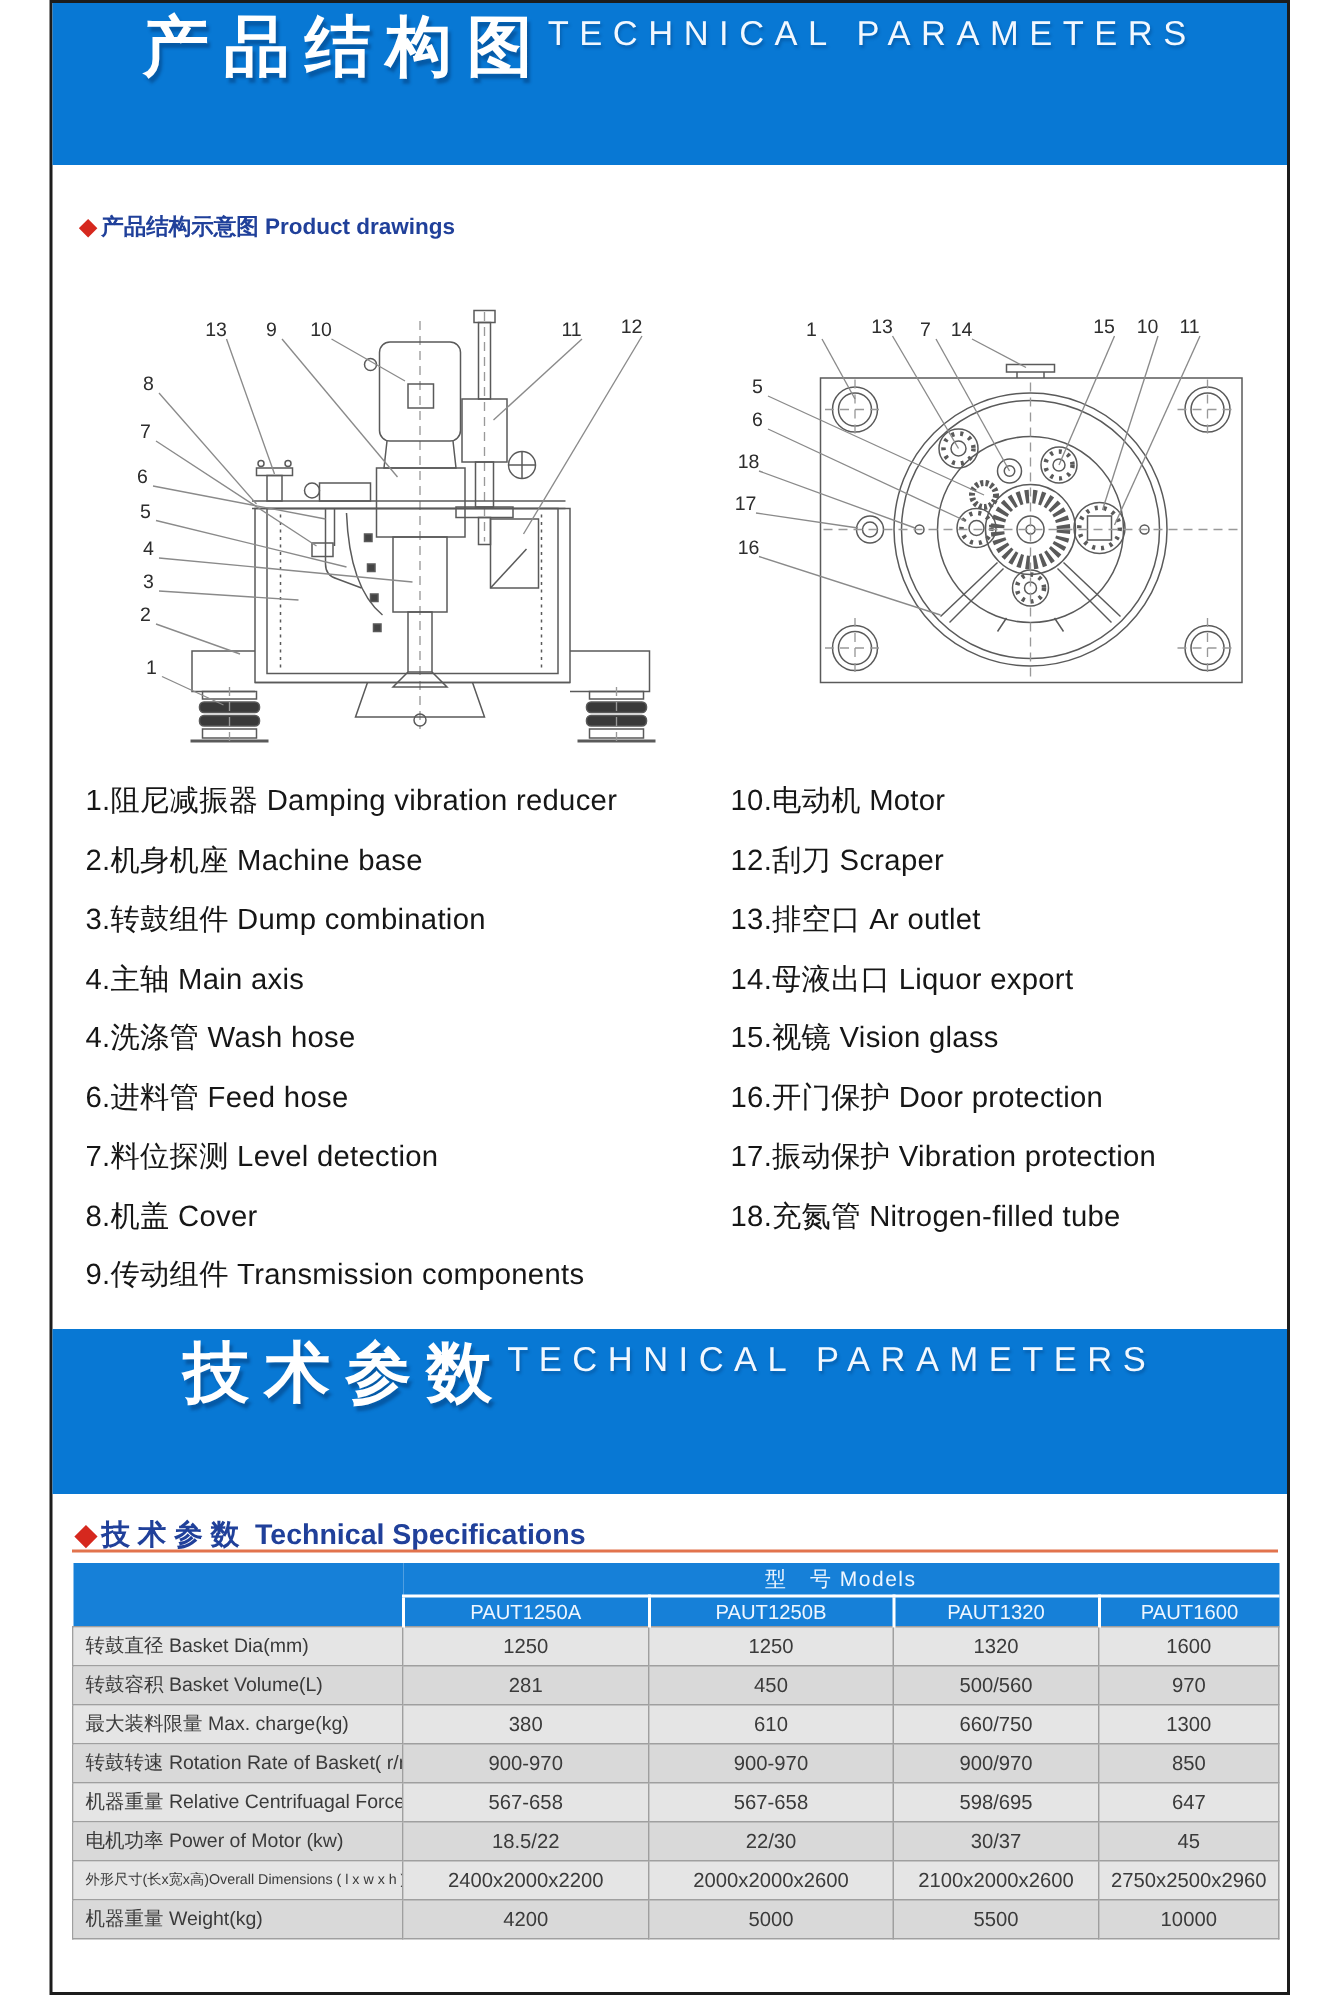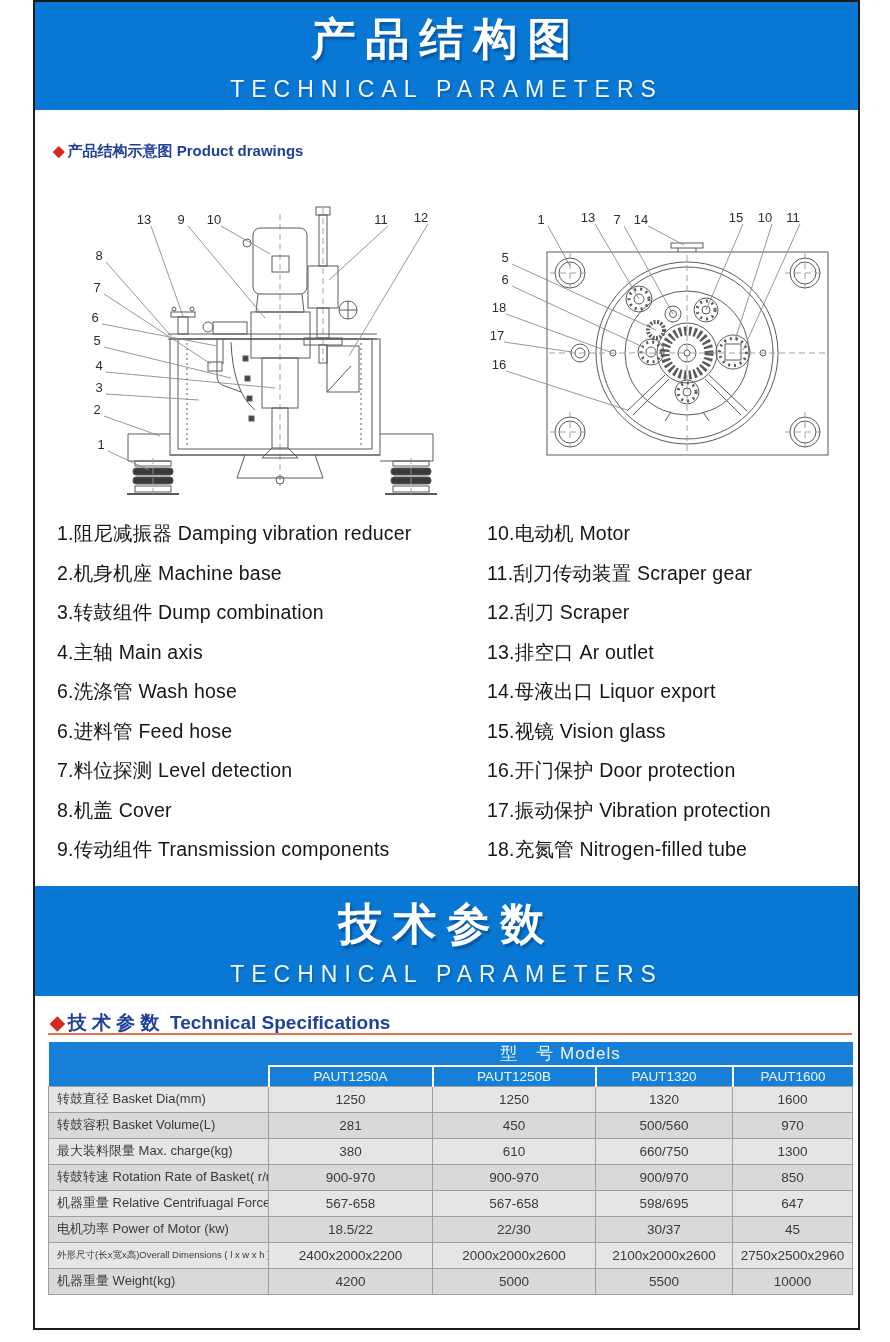--- a/index.html
+++ b/index.html
@@ -3,21 +3,21 @@
 <meta charset="utf-8">
 <style>
   html,body{margin:0;padding:0;background:#fff;}
   .page{position:relative;width:890px;height:1342px;background:#fff;overflow:hidden;
         font-family:"Liberation Sans",sans-serif;}
   .frame{position:absolute;left:33px;top:0;width:827px;height:1330px;
          border:2px solid #1c1c1c;box-sizing:border-box;background:#fff;}
 
   
   .banner{position:absolute;left:0;width:100%;height:108px;background:#0878d4;
-          display:flex;flex-direction:column;align-items:center;justify-content:center;color:#fff;}
+          display:flex;flex-direction:row;justify-content:center;color:#fff;}
   .banner-cn{font-size:44px;font-weight:bold;letter-spacing:10px;
              text-shadow:2px 3px 2px rgba(0,40,90,.38);}
   .banner-en{font-size:23px;letter-spacing:7px;margin-top:7px;color:#f2f8ff;
              text-shadow:1px 2px 2px rgba(0,40,90,.3);}
   #banner-structure{top:0;}
   #banner-parameters{top:884px;height:110px;}
 
   
   .sec-heading{position:absolute;font-weight:bold;color:#20409a;white-space:nowrap;}
   #drawings-heading{left:18px;top:140px;font-size:15px;}
@@ -40,21 +40,21 @@
   #parts-left{left:22px;}
   #parts-right{left:452px;}
   .part-item{height:39.5px;display:flex;align-items:center;font-size:19.5px;color:#161616;
              letter-spacing:.2px;white-space:nowrap;}
 
   
   #spec-table{position:absolute;left:13px;top:1040px;width:804px;border-collapse:collapse;
               table-layout:fixed;}
   #spec-table td{padding:0;box-sizing:border-box;}
   .h-corner,.h-models,.h-col{background:#1680d8;color:#eef6ff;}
-  .h-models{height:22px;text-align:center;font-size:17px;border-bottom:2px solid #fff;
+  .h-models{height:22px;text-align:center;font-size:14px;border-bottom:2px solid #fff;
             letter-spacing:1px;}
   .h-col{height:20px;text-align:center;font-size:13.5px;border-left:2px solid #fff;}
   tr.odd td{background:#e5e5e5;}
   tr.even td{background:#d9d9d9;}
   tr.odd td,tr.even td{border:1px solid #9f9f9f;height:26px;color:#3a3a3a;}
   .row-label{font-size:13px;padding-left:8px !important;text-align:left;white-space:nowrap;
              overflow:hidden;}
   .cell{text-align:center;font-size:13.5px;}
   #spec-table tr:nth-child(9) .row-label{font-size:9.5px;}
 </style>
@@ -266,29 +266,28 @@
           <line x1="31" y1="171" x2="152" y2="210" class="leader"></line>
           <text x="24" y="169" class="callout">16</text>
         </g>
     </svg>
 
     <div class="parts-col" id="parts-left">
         <div class="part-item">1.阻尼减振器 Damping vibration reducer</div>
         <div class="part-item">2.机身机座 Machine base</div>
         <div class="part-item">3.转鼓组件 Dump combination</div>
         <div class="part-item">4.主轴 Main axis</div>
-        <div class="part-item">6.洗涤管 Wash hose</div>
+        <div class="part-item">4.洗涤管 Wash hose</div>
         <div class="part-item">6.进料管 Feed hose</div>
         <div class="part-item">7.料位探测 Level detection</div>
         <div class="part-item">8.机盖 Cover</div>
         <div class="part-item">9.传动组件 Transmission components</div>
       </div>
     <div class="parts-col" id="parts-right">
         <div class="part-item">10.电动机 Motor</div>
-        <div class="part-item">11.刮刀传动装置 Scraper gear</div>
         <div class="part-item">12.刮刀 Scraper</div>
         <div class="part-item">13.排空口 Ar outlet</div>
         <div class="part-item">14.母液出口 Liquor export</div>
         <div class="part-item">15.视镜 Vision glass</div>
         <div class="part-item">16.开门保护 Door protection</div>
         <div class="part-item">17.振动保护 Vibration protection</div>
         <div class="part-item">18.充氮管 Nitrogen-filled tube</div>
       </div>
 
     <div class="banner" id="banner-parameters">

